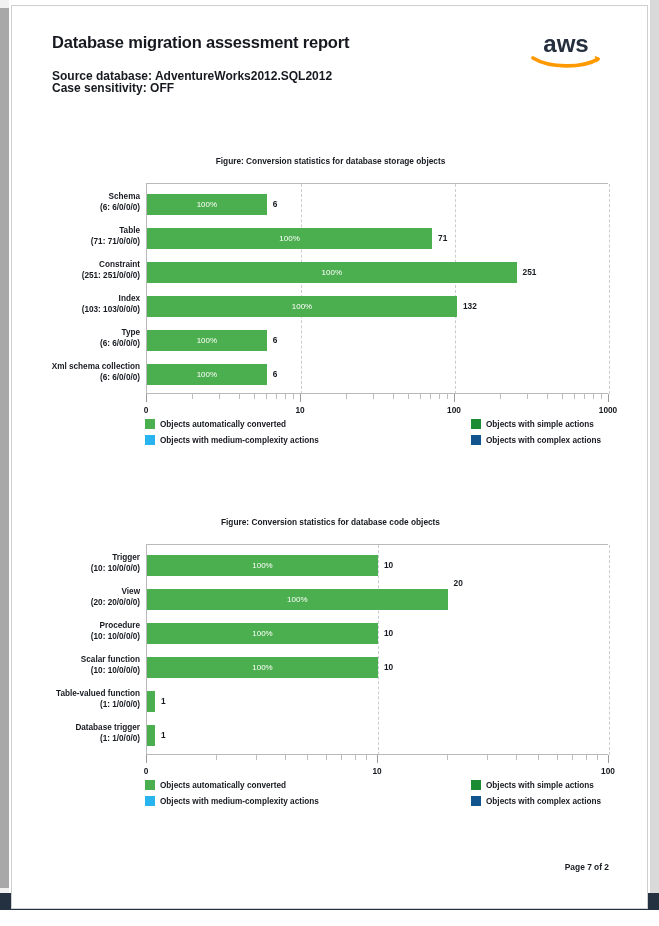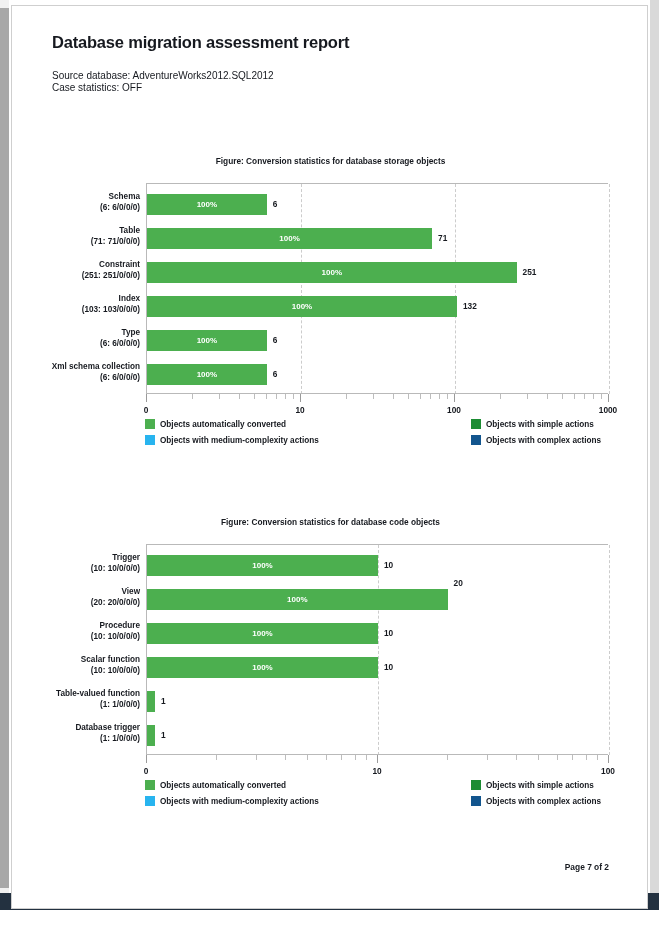--- a/index.html
+++ b/index.html
@@ -42,22 +42,22 @@
   }
 
   
   .doc-title {
     position: absolute; left: 40px; top: 27px;
     font-size: 16.5px; font-weight: bold; color: #16191f;
     letter-spacing: -0.2px;
   }
   .meta {
     position: absolute; left: 40px; top: 64px;
-    font-size: 10px; line-height: 12.2px; color: #16191f;
-    font-weight: normal;
+    font-size: 12px; line-height: 12.2px; color: #16191f;
+    font-weight: bold;
   }
   .aws-logo {
     position: absolute; right: 38px; top: 24px;
     width: 86px; height: 42px;
   }
 
   
   .figure { position: absolute; left: 0; width: 637px; }
   .fig-title {
     position: absolute; left: 0; top: 0; width: 637px;
@@ -73,21 +73,21 @@
     position: absolute; top: 0; width: 0;
     border-left: 1px dashed #cccccc;
   }
   .bar {
     position: absolute;
     background: #4caf4f;
   }
   .bar-pct {
     position: absolute; top: 0; left: 0; right: 0; bottom: 0;
     display: flex; align-items: center; justify-content: center;
-    color: #ffffff; font-size: 8px; font-weight: bold; border-radius: 10px;
+    color: #ffffff; font-size: 8px; font-weight: normal; border-radius: 10px;
   }
   .bar-value {
     position: absolute;
     font-size: 8.3px; font-weight: bold; color: #16191f;
     white-space: nowrap;
   }
   .cat-label {
     position: absolute;
     text-align: right;
     font-size: 8.2px; line-height: 11.2px;
@@ -138,23 +138,30 @@
   </div>
   <div class="right-gutter"></div>
   <div class="bottom-bar"></div>
 
   <div class="page">
 
     <div class="doc-title">Database migration assessment report</div>
 
     <div class="meta">
       <div>Source database: AdventureWorks2012.SQL2012</div>
-      <div>Case statistics: OFF</div>
+      <div>Case sensitivity: OFF</div>
     </div>
 
+    <div class="aws-logo">
+      <svg viewBox="0 0 300 150" width="86" height="42" aria-hidden="true">
+        <text x="150" y="78" text-anchor="middle" font-family="Liberation Sans, sans-serif" font-size="86" font-weight="bold" fill="#252f3e">aws</text>
+        <path d="M32 100 C 92 137, 208 137, 264 104" stroke="#ff9900" stroke-width="13" fill="none" stroke-linecap="round"></path>
+        <path d="M252 92 L272 101 L259 117 Z" fill="#ff9900"></path>
+      </svg>
+    </div>
 
     <div class="figure" id="figure-0" style="top: 150px;">
         <div class="fig-title">Figure: Conversion statistics for database storage objects</div>
         <div class="plot" style="left: 134px; top: 27px; width: 462px; height: 210px;">
           <div class="gridline" style="left: 154px; height: 210px;"></div>
           <div class="gridline" style="left: 308px; height: 210px;"></div>
           <div class="gridline" style="left: 462px; height: 210px;"></div>
           <div class="bar" style="left: 0px; top: 9.5px; width: 119.835px; height: 21px; background: rgb(76, 175, 79);">
             <div class="bar-pct">100%</div>
           </div>

